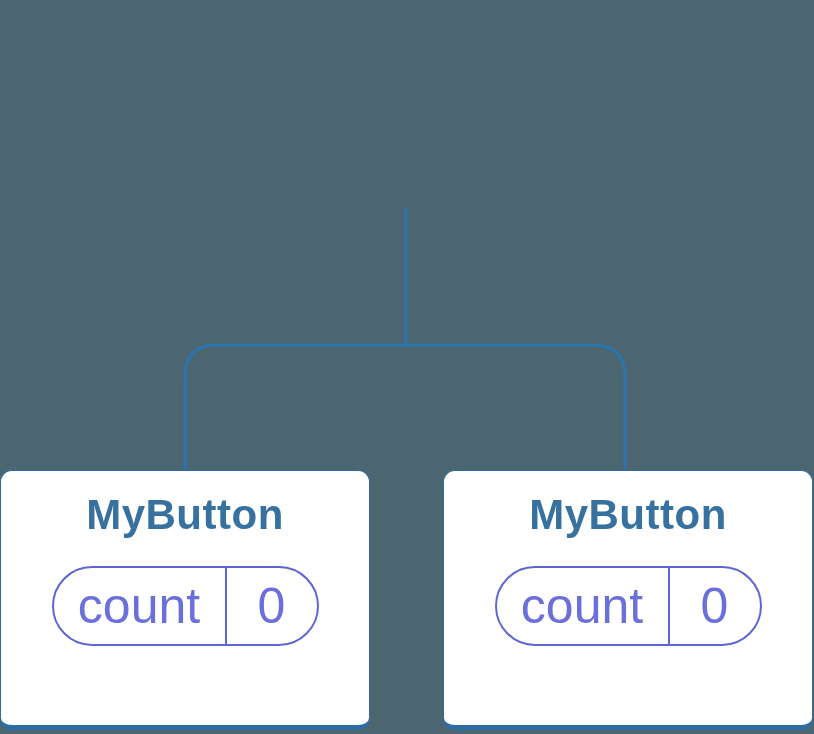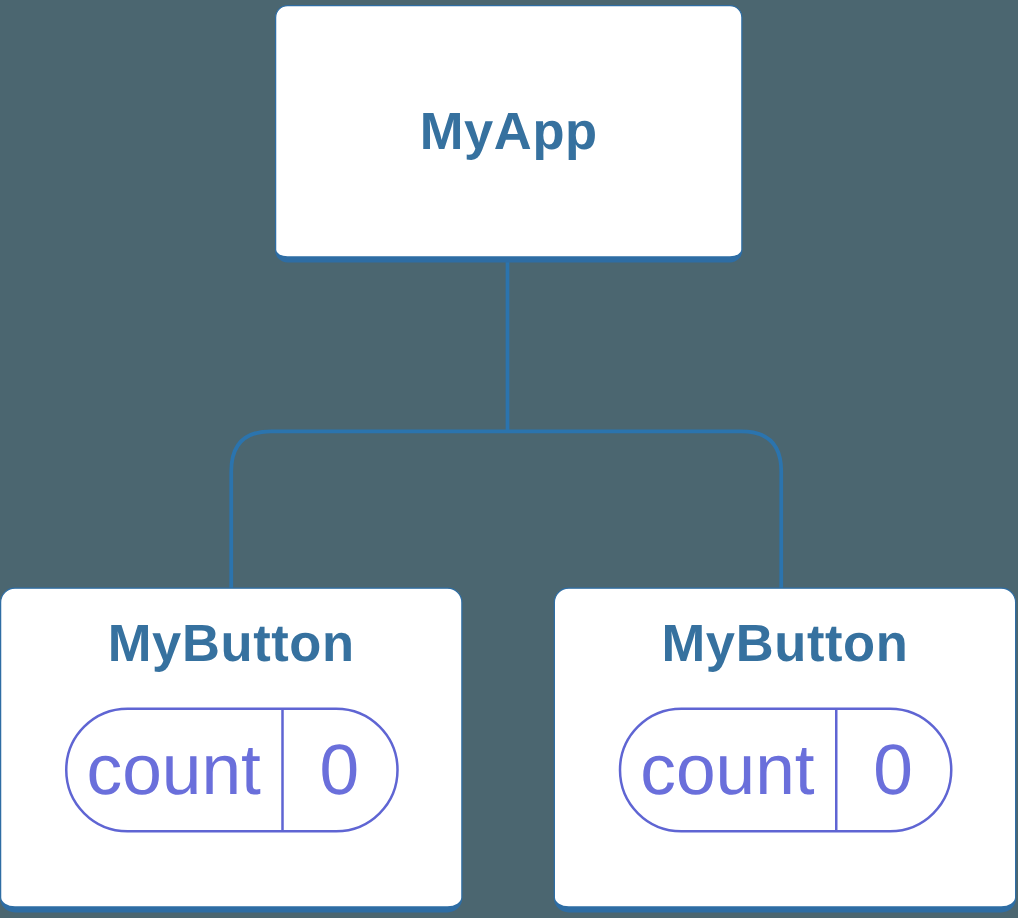--- a/index.html
+++ b/index.html
@@ -62,27 +62,27 @@
   .card-title {
     font-size: 42px;
     font-weight: 700;
     letter-spacing: 0.5px;
     color: var(--heading-text);
     line-height: 1.15;
   }
   .state-pill {
     margin-top: 27px;
     width: 267px;
-    height: 100px;
+    height: 80px;
     border: 2px solid var(--pill-border);
     border-radius: 50px;
     display: flex;
     align-items: stretch;
     color: var(--pill-text);
-    font-size: 57px;
+    font-size: 50px;
   }
   .pill-key {
     width: 171px;
     display: flex;
     align-items: center;
     justify-content: center;
   }
   .pill-value {
     flex: 1;
     border-left: 2px solid var(--pill-border);
@@ -94,23 +94,20 @@
 </head>
 <body>
 
 <div class="stage">
 
   <svg class="connectors" viewBox="0 0 814 734" xmlns="http://www.w3.org/2000/svg">
     <path d="M406 208 L406 345"></path>
     <path d="M185 471 L185 377 Q185 345 217 345 L593 345 Q625 345 625 377 L625 471"></path>
   </svg>
 
-  <div class="card root-card">
-    <div class="card-title">MyApp</div>
-  </div>
 
   <div class="card child-card left">
     <div class="card-title">MyButton</div>
     <div class="state-pill">
       <div class="pill-key">count</div>
       <div class="pill-value">0</div>
     </div>
   </div>
 
   <div class="card child-card right">

